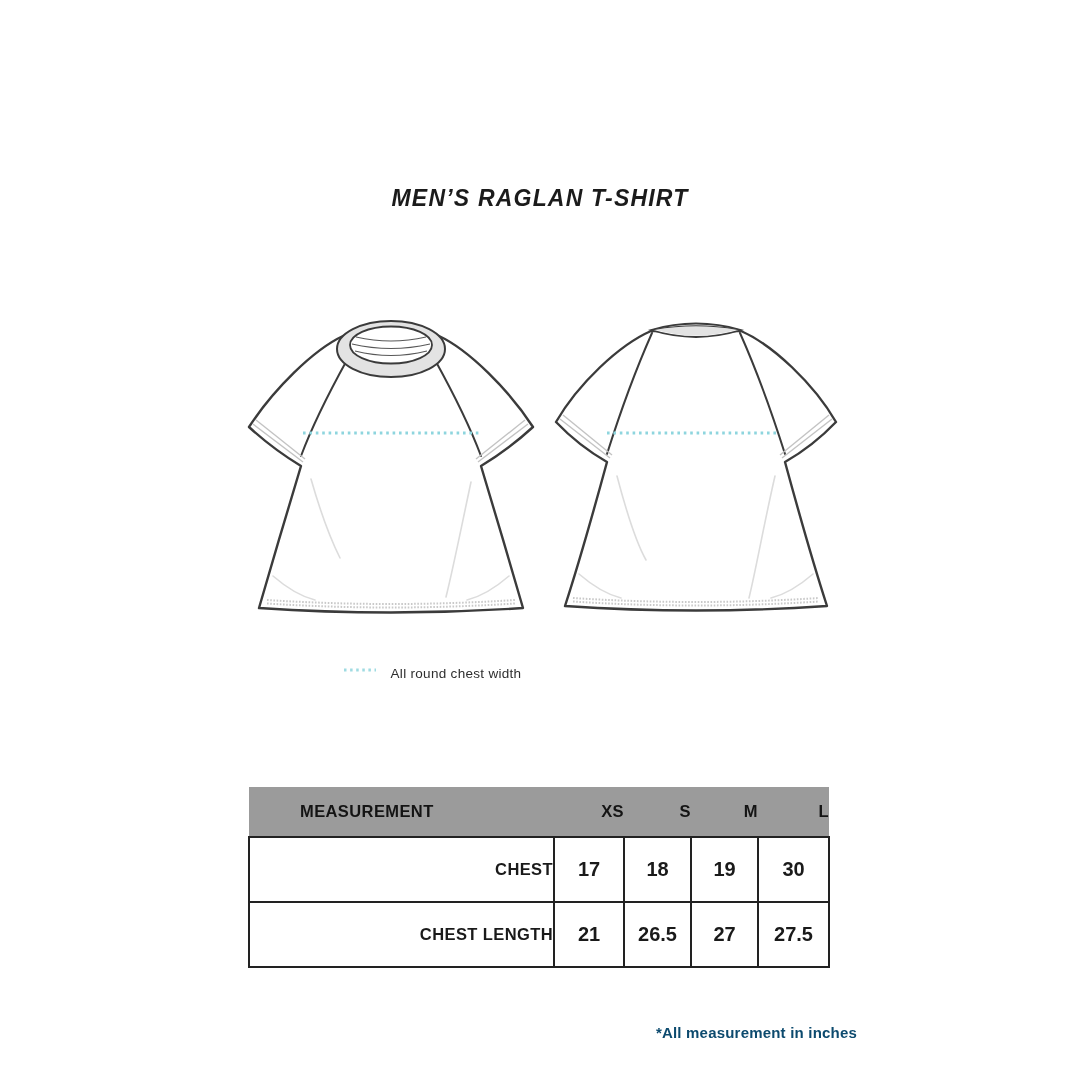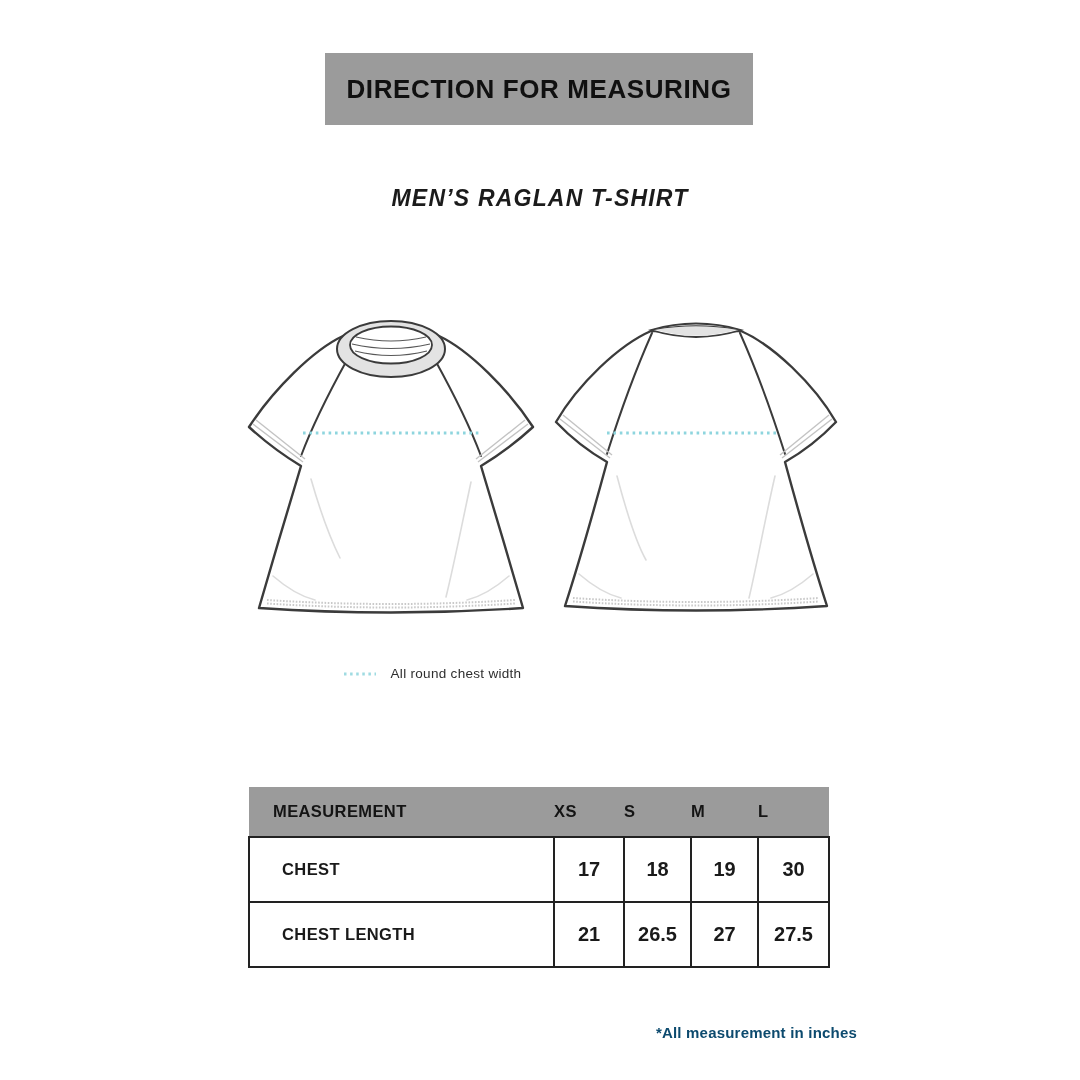--- a/index.html
+++ b/index.html
@@ -37,55 +37,52 @@
   .neck-open{fill:#ffffff;stroke:var(--outline);stroke-width:1.8;}
   .rib{fill:none;stroke:var(--outline);stroke-width:1.1;opacity:.85;}
   .band-seam{fill:none;stroke:var(--outline);stroke-width:1.2;}
   .stitch{fill:none;stroke:#c3c3c3;stroke-width:1.4;}
   .stitch-dash{fill:none;stroke:#c9c9c9;stroke-width:2;stroke-dasharray:1.6 1.6;}
   .fold{fill:none;stroke:#dcdcdc;stroke-width:1.6;stroke-linecap:round;}
   .chest-line{fill:none;stroke:var(--accent);stroke-width:3;stroke-dasharray:2.6 3.8;}
 
   .legend{
     position:absolute;left:0;top:666px;width:864px;
-    display:flex;align-items:center;justify-content:center;gap:14px;
+    display:flex;align-items:flex-start;justify-content:center;gap:14px;
   }
   .legend-label{font-size:13.5px;font-weight:500;color:#2e2e2e;letter-spacing:.3px;}
 
   .size-table{
     position:absolute;left:248px;top:787px;width:580px;
     border-collapse:collapse;table-layout:fixed;
   }
   .size-table thead th{
     background:var(--bar-gray);border:none;height:50px;
     font-size:16.5px;font-weight:700;letter-spacing:.4px;color:#141414;
-    text-align:left;padding:0;
-  }
-  .size-table thead th.label-col{text-align:left;padding-left:24px;}
+    text-align:right;padding:0;
+  }
+  .size-table thead th.label-col{text-align:left;padding-left:51px;}
   .size-table tbody td{
     border:2px solid #222222;height:65px;background:#fff;
     font-size:20px;font-weight:600;text-align:center;color:#1a1a1a;padding:0;
   }
   .size-table tbody td.label-cell{
-    text-align:left;padding-left:32px;font-size:16.5px;font-weight:700;letter-spacing:.4px;margin-left:44px;
+    text-align:right;padding-left:32px;font-size:16.5px;font-weight:700;letter-spacing:.4px;margin-left:44px;
   }
 
   .footnote{
     position:absolute;right:223px;top:1024px;
     font-size:15px;font-weight:600;color:#0c4a6e;letter-spacing:.2px;
   }
 </style>
 </head>
 <body>
 
 <div class="canvas">
 
-  <div class="title-banner">
-    <h1>DIRECTION FOR MEASURING</h1>
-  </div>
 
   <div class="subtitle">MEN’S RAGLAN T-SHIRT</div>
 
   <svg class="shirt-svg shirt-front" width="295" height="306" viewBox="0 0 295 306">
 
     <path class="body-shape" d="M 100 22
          C 70 36, 30 76, 6 113
          Q 30 135, 58 152
          C 46 192, 28 252, 16 294
          Q 148 303, 280 294

